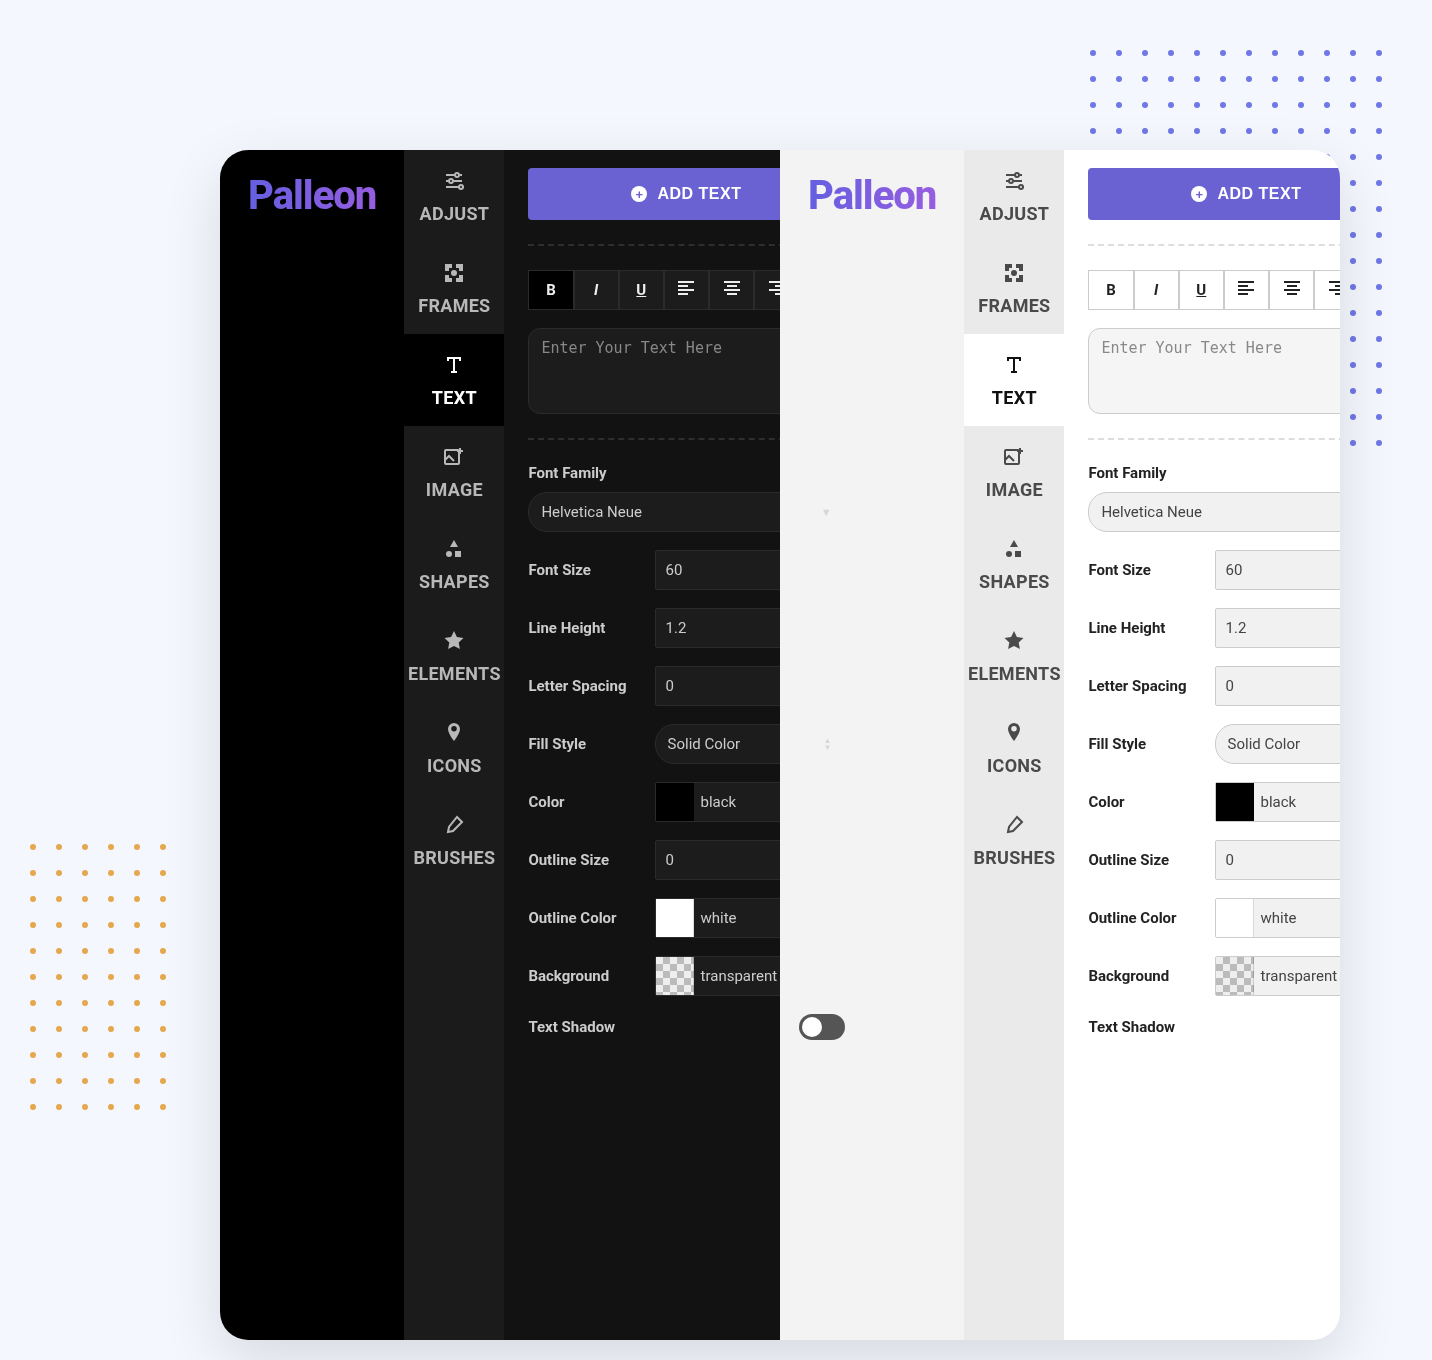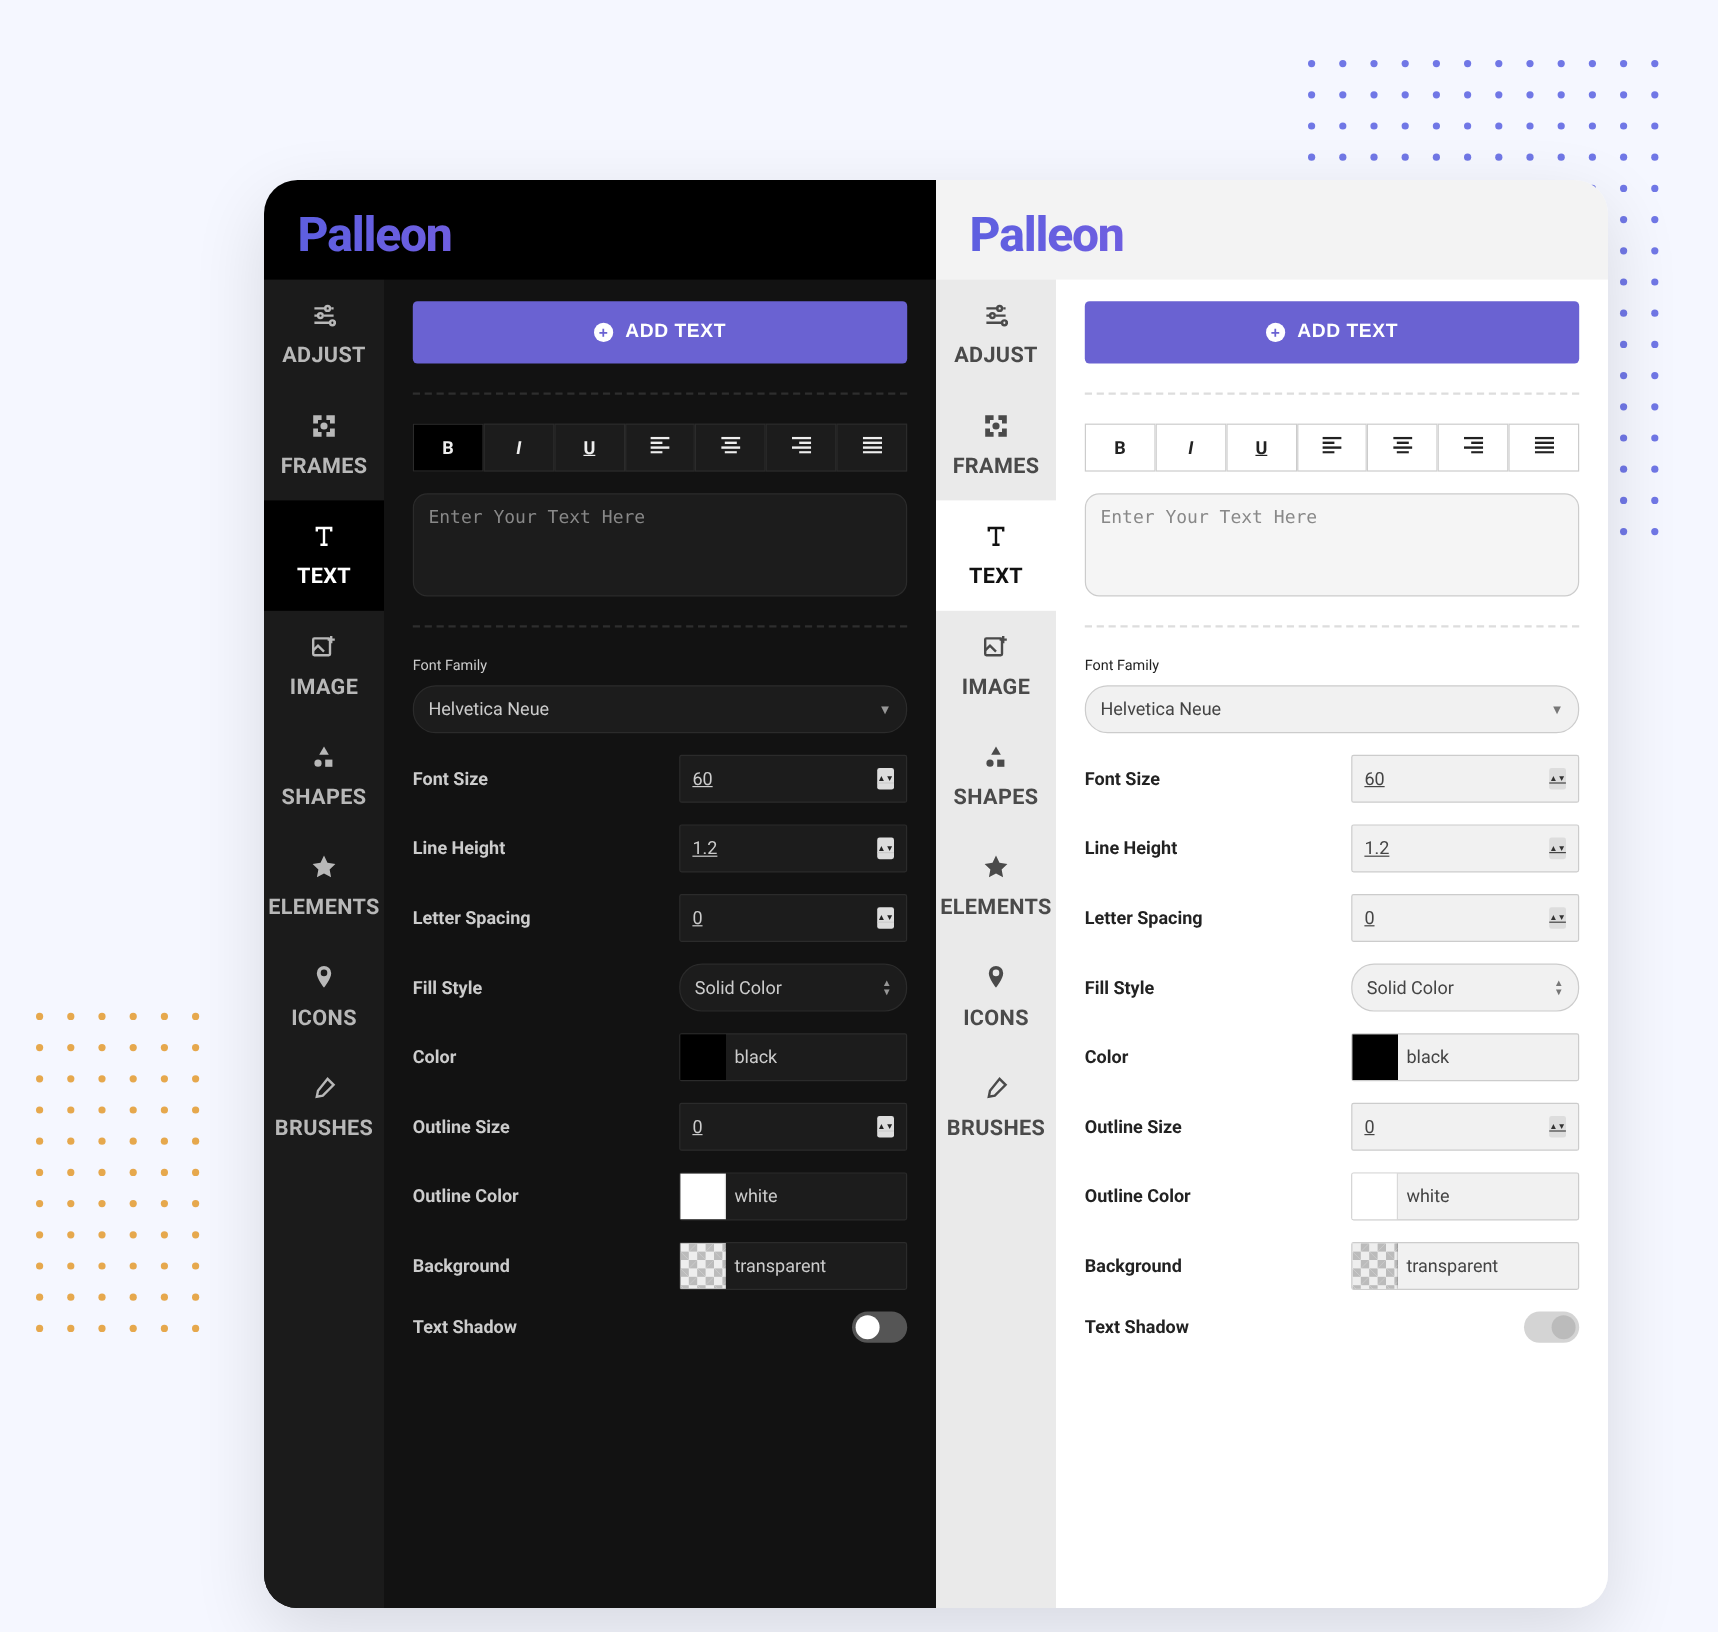--- a/index.html
+++ b/index.html
@@ -36,21 +36,21 @@
     display: flex;
     border-radius: 28px;
     overflow: hidden;
     box-shadow: 0 20px 60px rgba(0,0,0,0.12);
     z-index: 1;
   }
 
   .panel {
     flex: 1 1 50%;
     display: flex;
-    flex-direction: column;
+    flex-direction: row;
     min-width: 0;
   }
   .panel-dark { background: #000; color: #ddd; }
   .panel-light { background: #f3f3f3; color: #333; }
 
   .brand {
     padding: 22px 28px 14px 28px;
     font-size: 40px;
     font-weight: 800;
     letter-spacing: -1px;
@@ -160,22 +160,22 @@
     font-size: 15px;
     resize: none;
     border-radius: 12px;
   }
   .panel-dark .textbox { background: #1c1c1c; color:#eee; border: 1px solid #2b2b2b; }
   .panel-dark .textbox::placeholder { color: #888; }
   .panel-light .textbox { background: #f5f5f5; color:#222; border: 1px solid #ccc; }
   .panel-light .textbox::placeholder { color: #888; }
 
   .section-heading {
-    font-size: 12px;
-    font-weight: 400;
+    font-size: 15px;
+    font-weight: 700;
   }
   .panel-dark .section-heading { color:#ccc; }
   .panel-light .section-heading { color:#222; }
 
   .select, .numfield, .colorfield {
     height: 40px;
     display:flex;
     align-items:center;
     border-radius: 2px;
     font-size: 15px;
@@ -190,21 +190,21 @@
     display:flex;
     align-items:center;
     justify-content:space-between;
     gap: 28px;
   }
   .row .label { font-size: 15px; font-weight: 700; flex: 1; white-space: nowrap; }
   .panel-dark .row .label { color:#ccc; }
   .panel-light .row .label { color:#222; }
   .row .control { width: 190px; }
 
-  .numfield { padding: 0 10px; justify-content: space-between; text-decoration: underline; }
+  .numfield { padding: 0 10px; justify-content: space-between; }
   .numfield .stepper {
     width: 14px; height: 18px; background: #ddd; border-radius:2px;
     display:flex; flex-direction:column; font-size:7px; color:#333;
     align-items:center; justify-content:center; line-height:6px;
   }
   .panel-dark .numfield .stepper { background:#ddd; color:#222; }
 
   .colorfield { padding: 0; }
   .swatch {
     width: 38px; height: 100%; flex: 0 0 38px;

